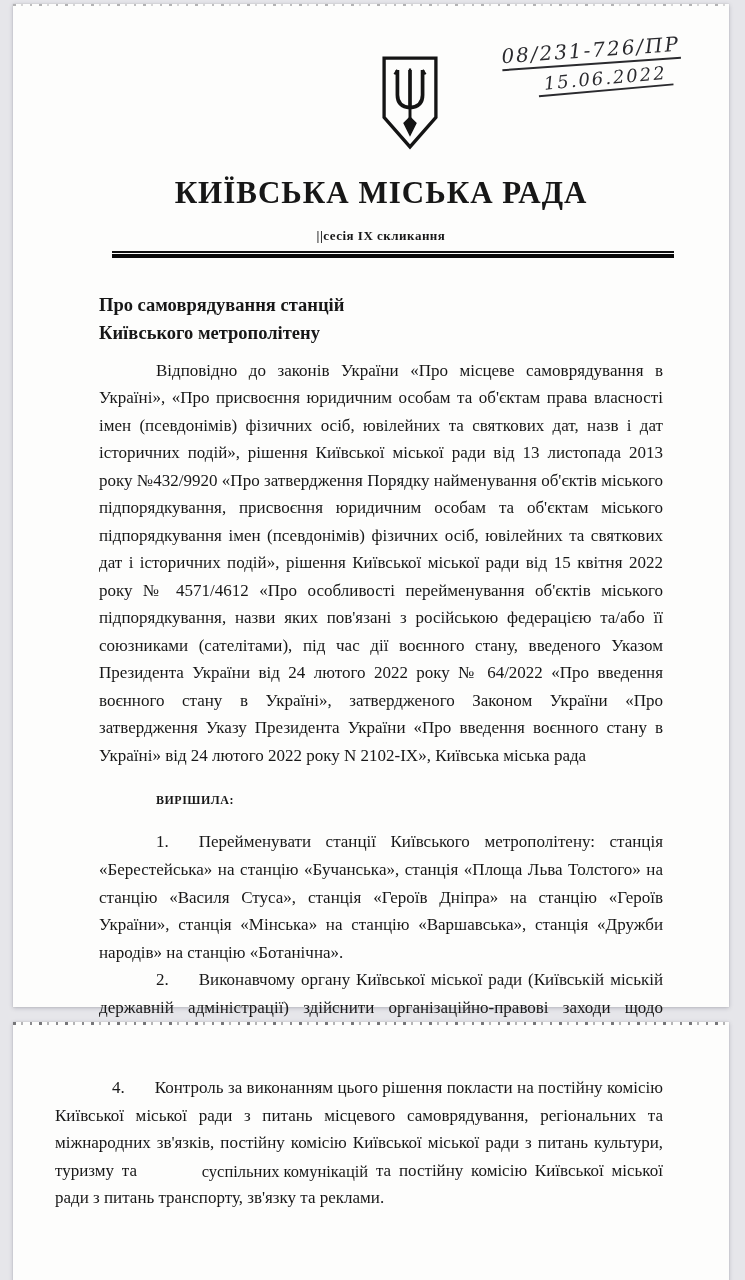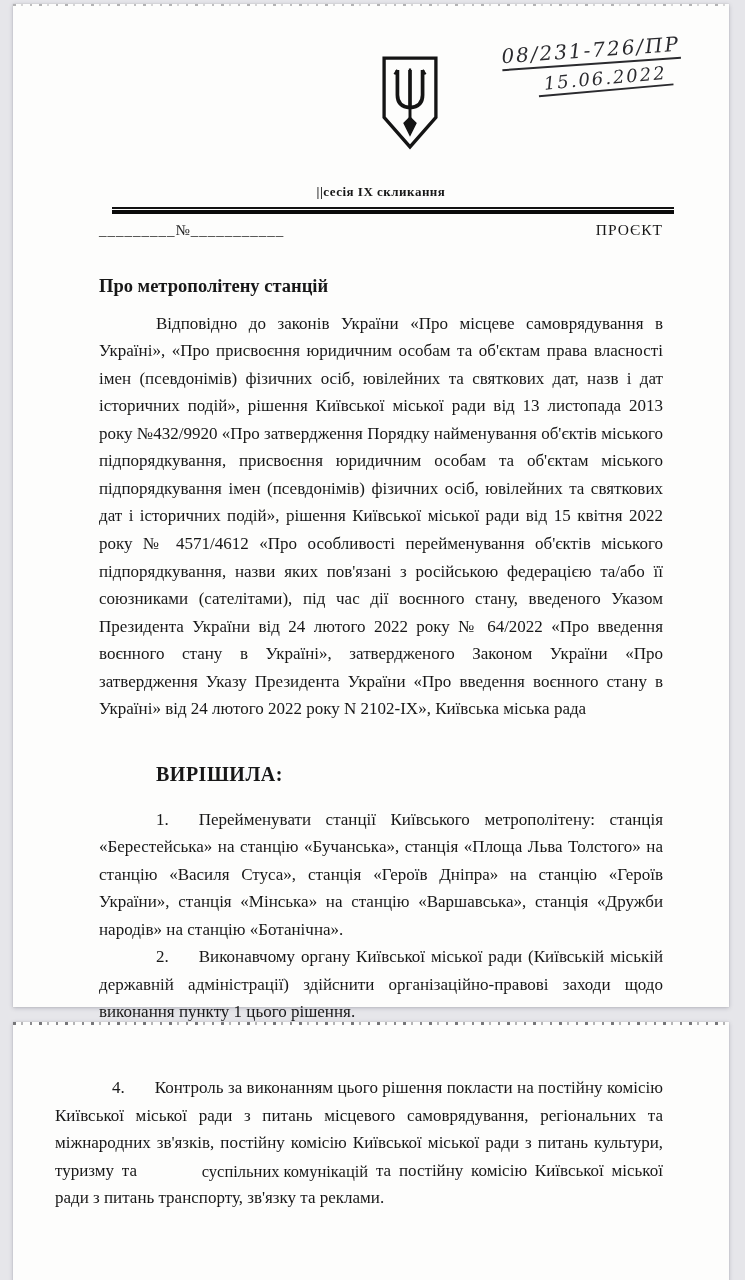--- a/index.html
+++ b/index.html
@@ -87,22 +87,22 @@
     font-size: 18.5px; line-height: 1.5;
   }
 
   .body-par {
     font-size: 17px; line-height: 1.62;
     text-align: justify; text-indent: 57px;
   }
   .preamble { margin-top: 9px; }
 
   .resolved-label {
-    margin-top: 40px; margin-left: 57px;
-    font-weight: bold; font-size: 20px; letter-spacing: .5px;
+    margin-top: 24px; margin-left: 57px;
+    font-weight: bold; font-size: 12px; letter-spacing: .5px;
   }
   .items { margin-top: 20px; }
   .item-num { margin-right: 30px; }
 
   
   .page-2 .content { padding-top: 52px; padding-left: 42px; }
   .inserted-phrase { display: inline-block; transform: translateY(1px); font-size: 16.5px; }
 </style>
 </head>
 <body>
@@ -122,31 +122,29 @@
         <svg viewBox="0 0 100 132" fill="none" stroke="#141414" stroke-width="4">
           <path d="M15 4 H85 V84 L50 124 L15 84 Z" stroke-width="4.5"></path>
           <path d="M33 20 V54 Q33 70 50 71 Q67 70 67 54 V20" stroke-width="5"></path>
           <path d="M50 20 V71" stroke-width="5"></path>
           <path d="M33 20 l-4 6 M67 20 l4 6 M50 20 l0 -2" stroke-width="3"></path>
           <path d="M50 71 V86" stroke-width="4"></path>
           <path d="M50 84 L42 92 L50 108 L58 92 Z" fill="#141414" stroke-width="2"></path>
         </svg>
       </div>
 
+      <div class="org-name">КИЇВСЬКА МІСЬКА РАДА</div>
       <div class="session-line">||сесія IX скликання</div>
       <div class="double-rule"></div>
 
 
-      <div class="number-row">
-        <span class="number-blank">_________№___________</span>
-        <span class="draft-label">ПРОЄКТ</span>
-      </div>
 
       <div class="subject">
-        <div>Про метрополітену станцій</div>
+        <div>Про самоврядування станцій</div>
+        <div>Київського метрополітену</div>
       </div>
 
       <p class="body-par preamble">Відповідно до законів України «Про місцеве самоврядування в Україні», «Про присвоєння юридичним особам та об'єктам права власності імен (псевдонімів) фізичних осіб, ювілейних та святкових дат, назв і дат історичних подій», рішення Київської міської ради від 13 листопада 2013 року №432/9920 «Про затвердження Порядку найменування об'єктів міського підпорядкування, присвоєння юридичним особам та об'єктам міського підпорядкування імен (псевдонімів) фізичних осіб, ювілейних та святкових дат і історичних подій», рішення Київської міської ради від 15 квітня 2022 року № 4571/4612 «Про особливості перейменування об'єктів міського підпорядкування, назви яких пов'язані з російською федерацією та/або її союзниками (сателітами), під час дії воєнного стану, введеного Указом Президента України від 24 лютого 2022 року № 64/2022 «Про введення воєнного стану в Україні», затвердженого Законом України «Про затвердження Указу Президента України «Про введення воєнного стану в Україні» від 24 лютого 2022 року N 2102-ІХ», Київська міська рада</p>
 
       <div class="resolved-label">ВИРІШИЛА:</div>
 
       <div class="items">
         <p class="body-par"><span class="item-num">1.</span><span>Перейменувати станції Київського метрополітену: станція «Берестейська» на станцію «Бучанська», станція «Площа Льва Толстого» на станцію «Василя Стуса», станція «Героїв Дніпра» на станцію «Героїв України», станція «Мінська» на станцію «Варшавська», станція «Дружби народів» на станцію «Ботанічна».</span></p>
         <p class="body-par"><span class="item-num">2.</span><span>Виконавчому органу Київської міської ради (Київській міській державній адміністрації) здійснити організаційно-правові заходи щодо виконання пункту 1 цього рішення.</span></p>
         <p class="body-par"><span class="item-num">3.</span><span>Це рішення Київської міської ради офіційно оприлюднити в газеті Київської міської ради «Хрещатик».</span></p>

